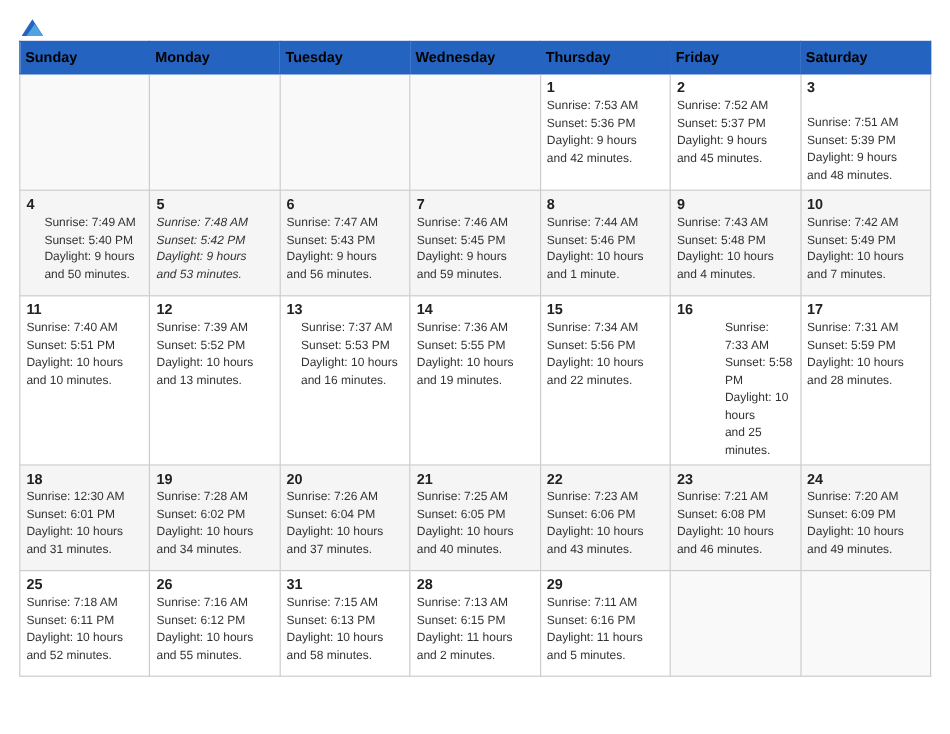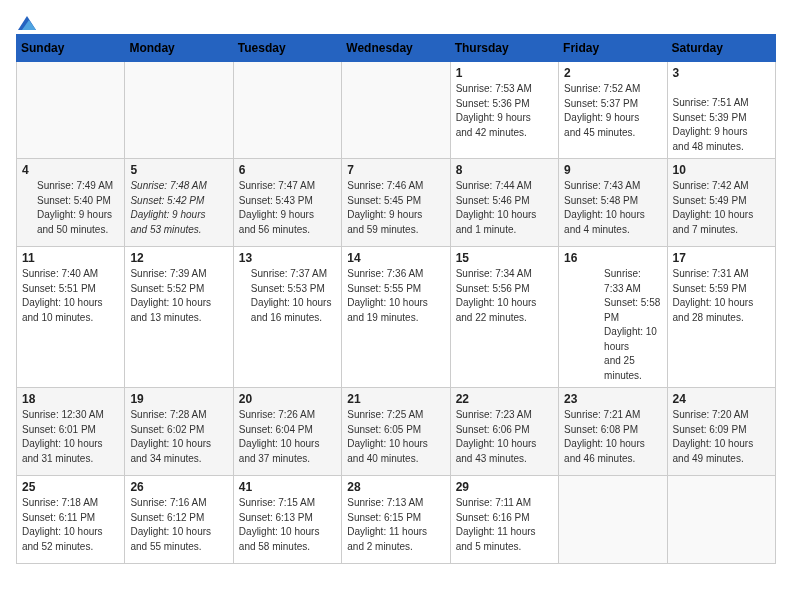--- a/index.html
+++ b/index.html
@@ -298,21 +298,21 @@
 and 52 minutes.</div>
         </td>
         <td>
           <div class="day-number">26</div>
           <div class="day-info" style="white-space: pre-line;">Sunrise: 7:16 AM
 Sunset: 6:12 PM
 Daylight: 10 hours
 and 55 minutes.</div>
         </td>
         <td>
-          <div class="day-number">41</div>
+          <div class="day-number">31</div>
           <div class="day-info" style="white-space: pre-line;">Sunrise: 7:15 AM
 Sunset: 6:13 PM
 Daylight: 10 hours
 and 58 minutes.</div>
         </td>
         <td>
           <div class="day-number">28</div>
           <div class="day-info" style="white-space: pre-line;">Sunrise: 7:13 AM
 Sunset: 6:15 PM
 Daylight: 11 hours

